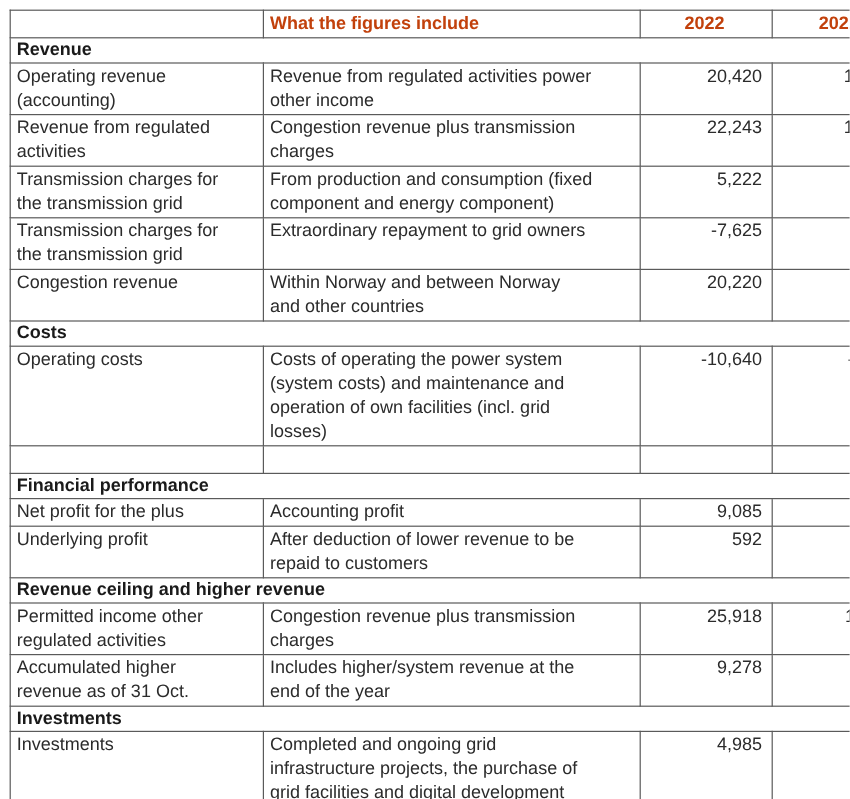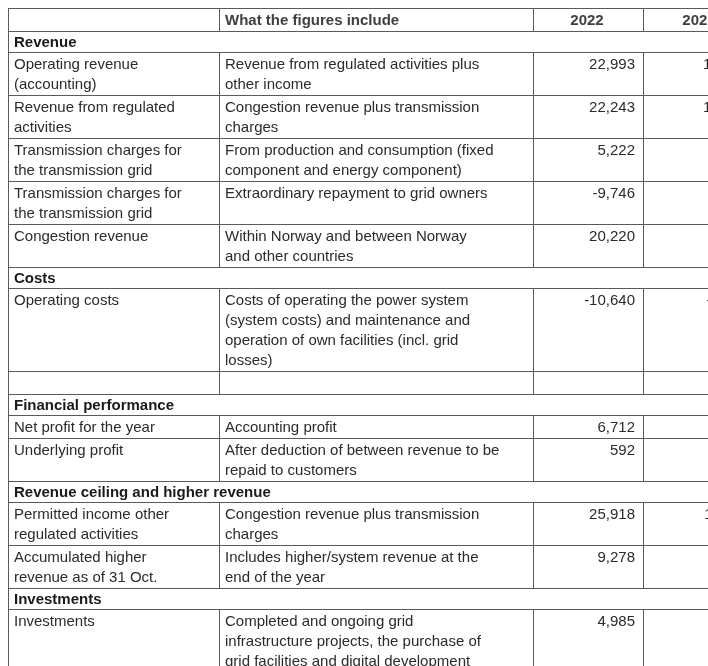--- a/index.html
+++ b/index.html
@@ -30,21 +30,21 @@
     padding: 1px 8px 1px 5px;
     white-space: pre-line;
     overflow: hidden;
   }
   th.col-item    { width: 197px; }
   th.col-desc    { width: 300px; text-align: left; }
   th.col-y2022   { width: 96px;  text-align: center; margin-top: 12px; }
   th.col-y2021   { width: 100px; text-align: center; }
   table.report th {
     font-weight: bold;
-    color: #404040;
+    color: #c2410c;
   }
   tr.row-section td {
     font-weight: bold;
     color: #1a1a1a;
     padding: 0 8px 0 5px;
   }
   td.cell-num {
     text-align: right;
     padding-right: 8px;
   }
@@ -65,23 +65,23 @@
         <th class="col-y2021">2021</th>
       </tr>
     </thead>
     <tbody>
       <tr class="row-section">
         <td colspan="4">Revenue</td>
       </tr>
       <tr>
         <td>Operating revenue
 (accounting)</td>
-        <td>Revenue from regulated activities plus
+        <td>Revenue from regulated activities power
 other income</td>
-        <td class="cell-num">22,993</td>
+        <td class="cell-num">20,420</td>
         <td class="cell-num">14,412</td>
       </tr>
       <tr>
         <td>Revenue from regulated
 activities</td>
         <td>Congestion revenue plus transmission
 charges</td>
         <td class="cell-num">22,243</td>
         <td class="cell-num">13,944</td>
       </tr>
@@ -90,21 +90,21 @@
 the transmission grid</td>
         <td>From production and consumption (fixed
 component and energy component)</td>
         <td class="cell-num">5,222</td>
         <td class="cell-num">8,178</td>
       </tr>
       <tr>
         <td>Transmission charges for
 the transmission grid</td>
         <td>Extraordinary repayment to grid owners</td>
-        <td class="cell-num">-9,746</td>
+        <td class="cell-num">-7,625</td>
         <td class="cell-num"></td>
       </tr>
       <tr>
         <td>Congestion revenue</td>
         <td>Within Norway and between Norway
 and other countries</td>
         <td class="cell-num">20,220</td>
         <td class="cell-num">5,658</td>
       </tr>
       <tr class="row-section">
@@ -122,28 +122,28 @@
       <tr class="row-empty">
         <td></td>
         <td></td>
         <td class="cell-num"></td>
         <td class="cell-num"></td>
       </tr>
       <tr class="row-section">
         <td colspan="4">Financial performance</td>
       </tr>
       <tr>
-        <td>Net profit for the year</td>
+        <td>Net profit for the plus</td>
         <td>Accounting profit</td>
-        <td class="cell-num">6,712</td>
+        <td class="cell-num">9,085</td>
         <td class="cell-num">3,307</td>
       </tr>
       <tr>
         <td>Underlying profit</td>
-        <td>After deduction of between revenue to be
+        <td>After deduction of lower revenue to be
 repaid to customers</td>
         <td class="cell-num">592</td>
         <td class="cell-num">1,474</td>
       </tr>
       <tr class="row-section">
         <td colspan="4">Revenue ceiling and higher revenue</td>
       </tr>
       <tr>
         <td>Permitted income other
 regulated activities</td>

